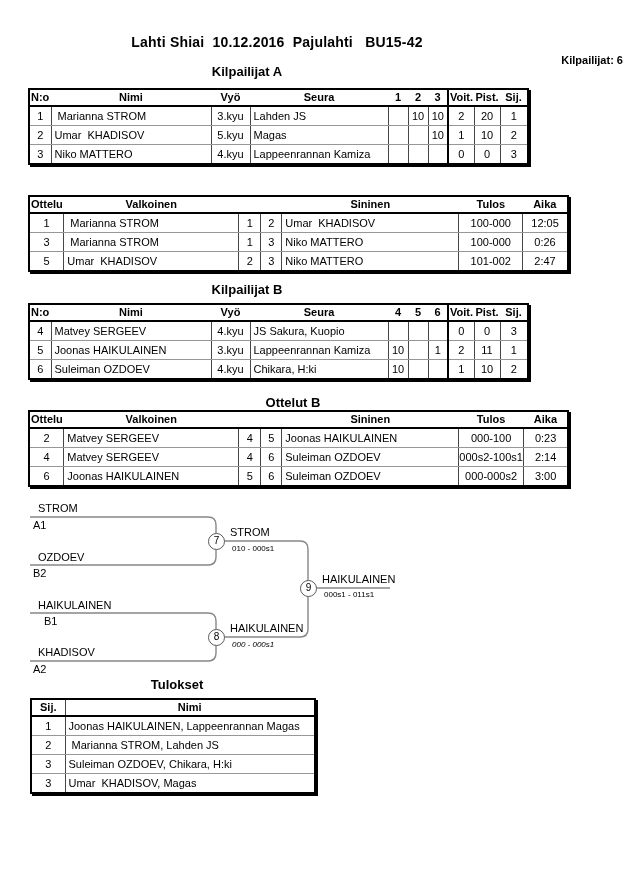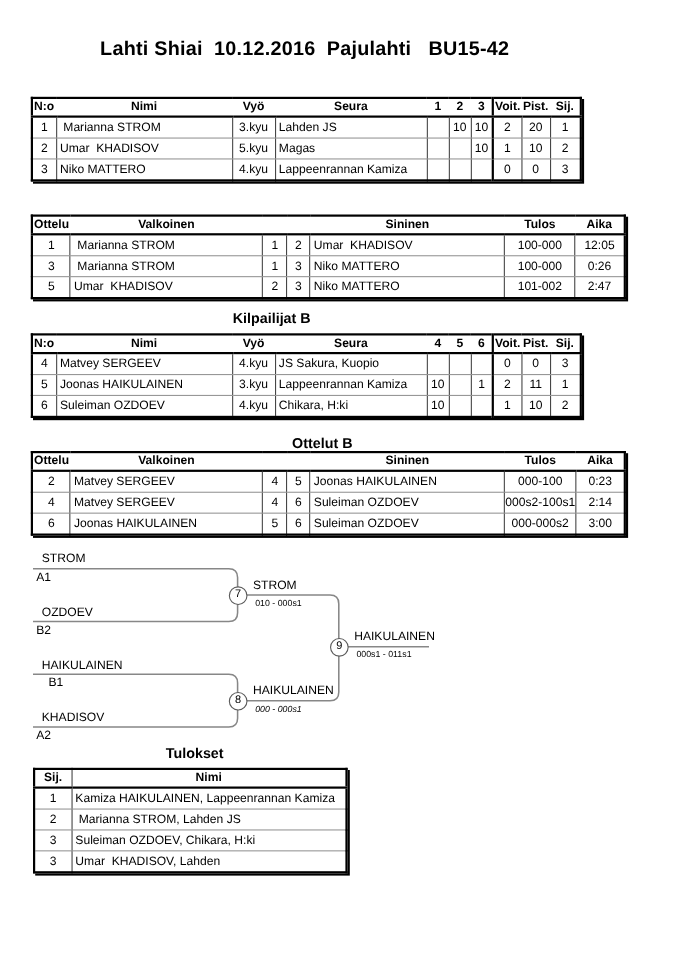--- a/index.html
+++ b/index.html
@@ -2,21 +2,21 @@
 <html><head>
 <meta charset="utf-8">
 <style>
   html,body { margin:0; padding:0; background:#fff; }
   .sheet {
     position:relative; width:630px; height:891px; background:#ffffff;
     font-family:"Liberation Sans", sans-serif; color:#000; overflow:hidden;
   }
   .abs { position:absolute; }
   .page-title { top:34px; left:27px; width:500px; text-align:center;
-    font-size:18px; font-weight:bold; white-space:pre; letter-spacing:0.2px; }
+    font-size:14px; font-weight:bold; white-space:pre; letter-spacing:0.2px; }
   .competitors { top:54px; left:421px; width:202px; text-align:right;
     font-size:11px; font-weight:bold; }
   .sec-title { width:200px; text-align:center; font-size:13px; font-weight:bold; white-space:pre; }
   .t-ka { top:64px;  left:147px; }
   .t-oa { top:180px; left:193px; }
   .t-kb { top:282px; left:147px; }
   .t-ob { top:395px; left:193px; }
   .t-tu { top:677px; left:77px; }
 
   table { position:absolute; border-collapse:collapse; table-layout:fixed;
@@ -38,21 +38,23 @@
     font-size:10px; line-height:14px; text-align:center; z-index:2; }
   .bracket-svg { position:absolute; left:0; top:470px; z-index:1; }
   .bl { fill:none; stroke:#878787; stroke-width:1.4; }
 </style>
 </head>
 <body>
 
 <div class="sheet">
 
   <div class="abs page-title">Lahti Shiai  10.12.2016  Pajulahti   BU15-42</div>
-
+  <div class="abs competitors">Kilpailijat: 6</div>
+
+  <div class="abs sec-title t-ka">Kilpailijat A</div>
   <table class="kilpailijat" style="left:28px; top:88px;">
       <colgroup>
         <col style="width: 22px;">
         <col style="width: 160px;">
         <col style="width: 39px;">
         <col style="width: 138px;">
         <col style="width: 20px;">
         <col style="width: 20px;">
         <col style="width: 20px;">
         <col style="width: 24px;">
@@ -322,30 +324,30 @@
       </colgroup>
       <thead>
         <tr>
           <th style="text-align: center;">Sij.</th>
           <th style="text-align: center;">Nimi</th>
         </tr>
       </thead>
       <tbody>
         <tr>
           <td class="c0 ac">1</td>
-          <td class="c1 al">Kamiza HAIKULAINEN, Lappeenrannan Kamiza</td>
+          <td class="c1 al">Joonas HAIKULAINEN, Lappeenrannan Magas</td>
         </tr>
         <tr>
           <td class="c0 ac">2</td>
           <td class="c1 al"> Marianna STROM, Lahden JS</td>
         </tr>
         <tr>
           <td class="c0 ac">3</td>
           <td class="c1 al">Suleiman OZDOEV, Chikara, H:ki</td>
         </tr>
         <tr>
           <td class="c0 ac">3</td>
-          <td class="c1 al">Umar  KHADISOV, Lahden</td>
+          <td class="c1 al">Umar  KHADISOV, Magas</td>
         </tr>
       </tbody>
     </table>
 
 </div>
 
 </body></html>

